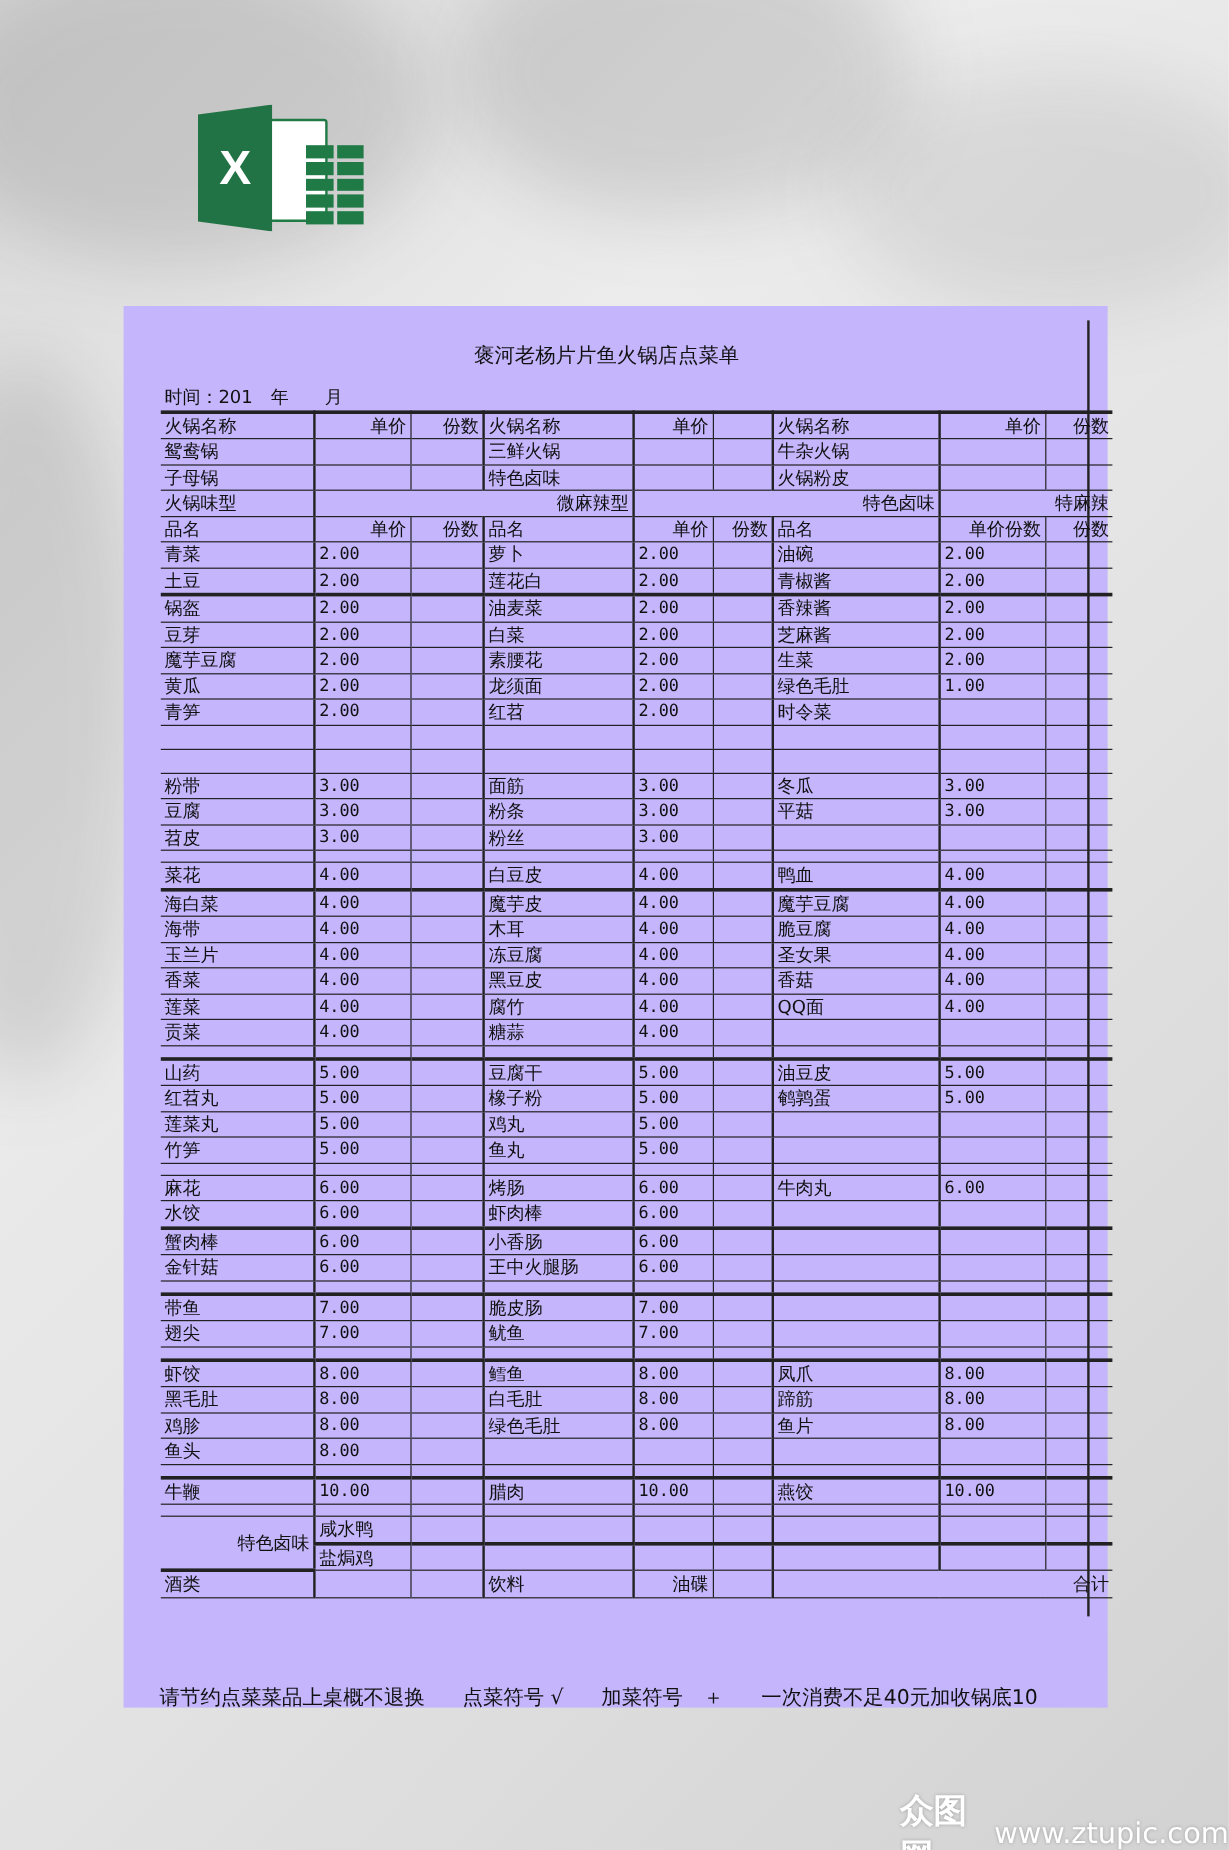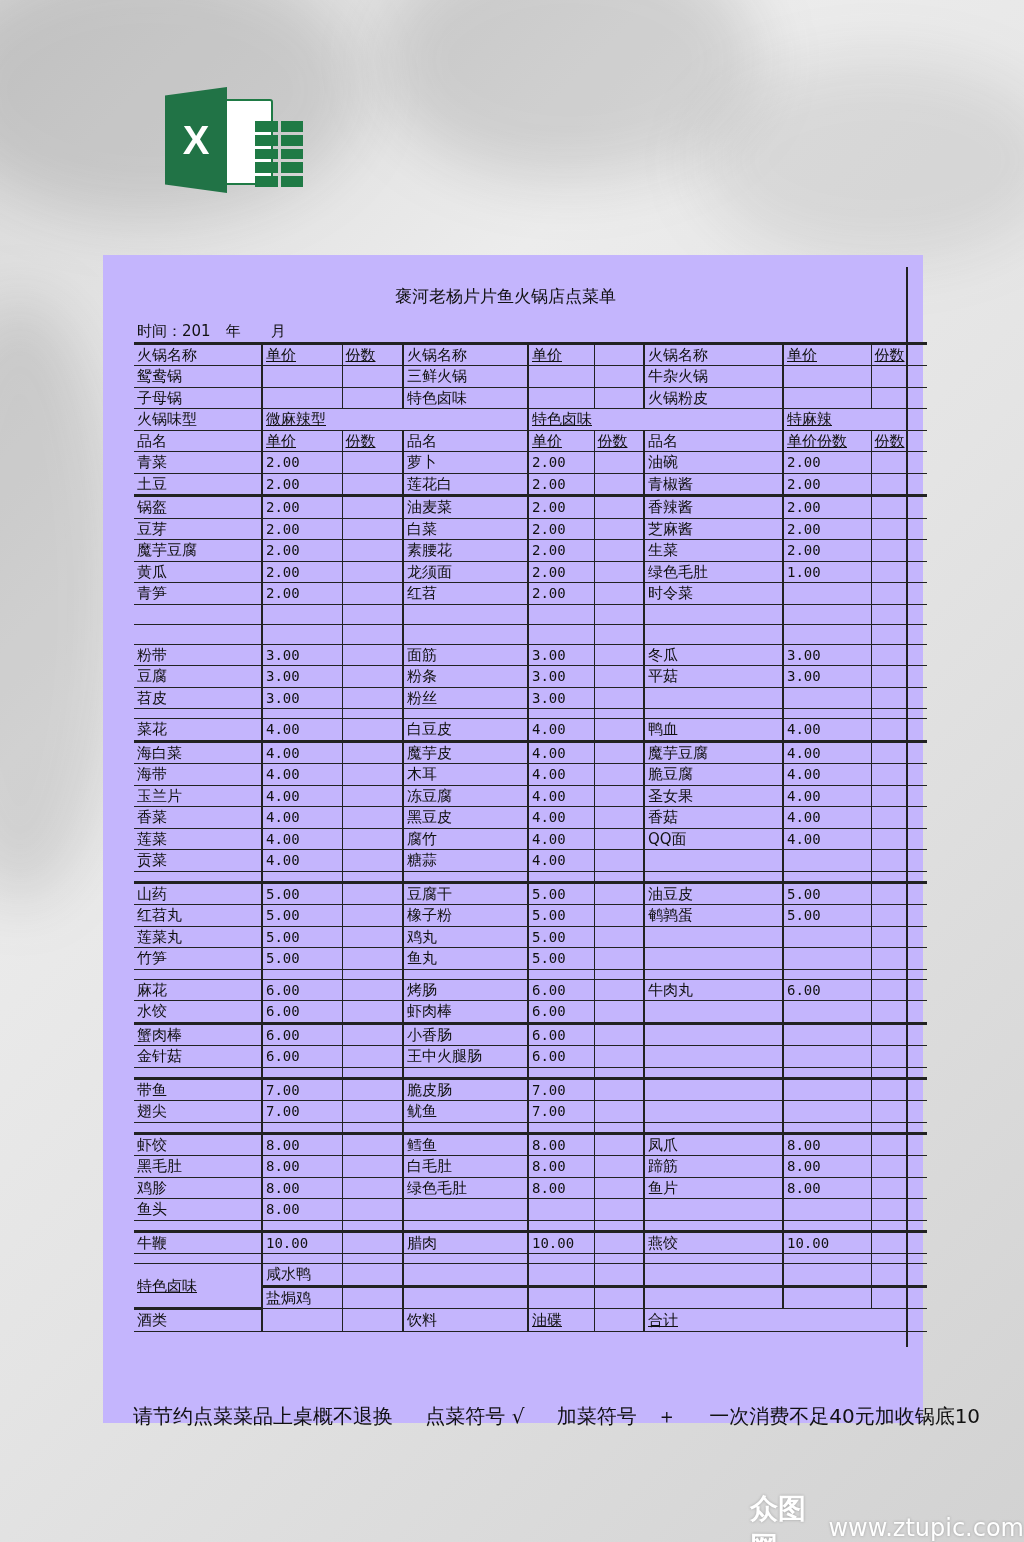--- a/index.html
+++ b/index.html
@@ -20,25 +20,25 @@
   .title{margin-left:36px;font-size:44px;color:#111;font-family:"DejaVu Sans",sans-serif;letter-spacing:-1px;}
   .paper{position:absolute;left:103px;top:255px;width:820px;height:1168px;background:#c4b5fd;}
   .paper .rborder{position:absolute;left:803px;top:12px;width:2px;height:1080px;background:#222;}
   .sheet-title{position:absolute;left:0;width:805px;top:30px;text-align:center;font-size:17px;color:#111;}
   table.menu{position:absolute;left:12px;top:66px;border-collapse:collapse;width:793px;table-layout:fixed;
     font-size:15px;color:#111;font-family:"DejaVu Sans",sans-serif;margin-left:19px;}
   table.menu td{border-bottom:1.5px solid #222;height:20.5px;padding:0 3px;white-space:nowrap;overflow:hidden;line-height:20px;}
   td.v{border-left:2px solid #222;}
   td.vt{border-left:1px solid #222;}
   td.num{text-align:left;padding-left:16px;font-family:"DejaVu Sans Mono",monospace;font-size:14px;}
-  td.ctr{text-align:left;text-decoration:underline;}
+  td.ctr{text-align:right;}
   tr.thick td{border-bottom:3px solid #222;}
   tr.gap td{height:9px;line-height:9px;}
   tr.gap2 td{height:19px;}
-  .footer{position:absolute;left:30px;top:1148px;font-size:20px;color:#111;white-space:nowrap;text-align:center;}
+  .footer{position:absolute;left:30px;top:1148px;font-size:17px;color:#111;white-space:nowrap;text-align:center;}
   .footer span{margin-right:26px;}
   .wm{position:absolute;left:750px;top:1490px;display:flex;align-items:center;color:#fff;font-size:24px;
     text-shadow:0 0 3px rgba(0,0,0,0.25);}
   .wm-logo{font-weight:bold;font-size:28px;margin-right:14px;}
 </style>
 </head>
 <body>
 
 <div class="shadow" style="left:-60px;top:-40px;width:420px;height:260px;"></div>
 <div class="shadow" style="left:380px;top:-60px;width:380px;height:240px;"></div>

